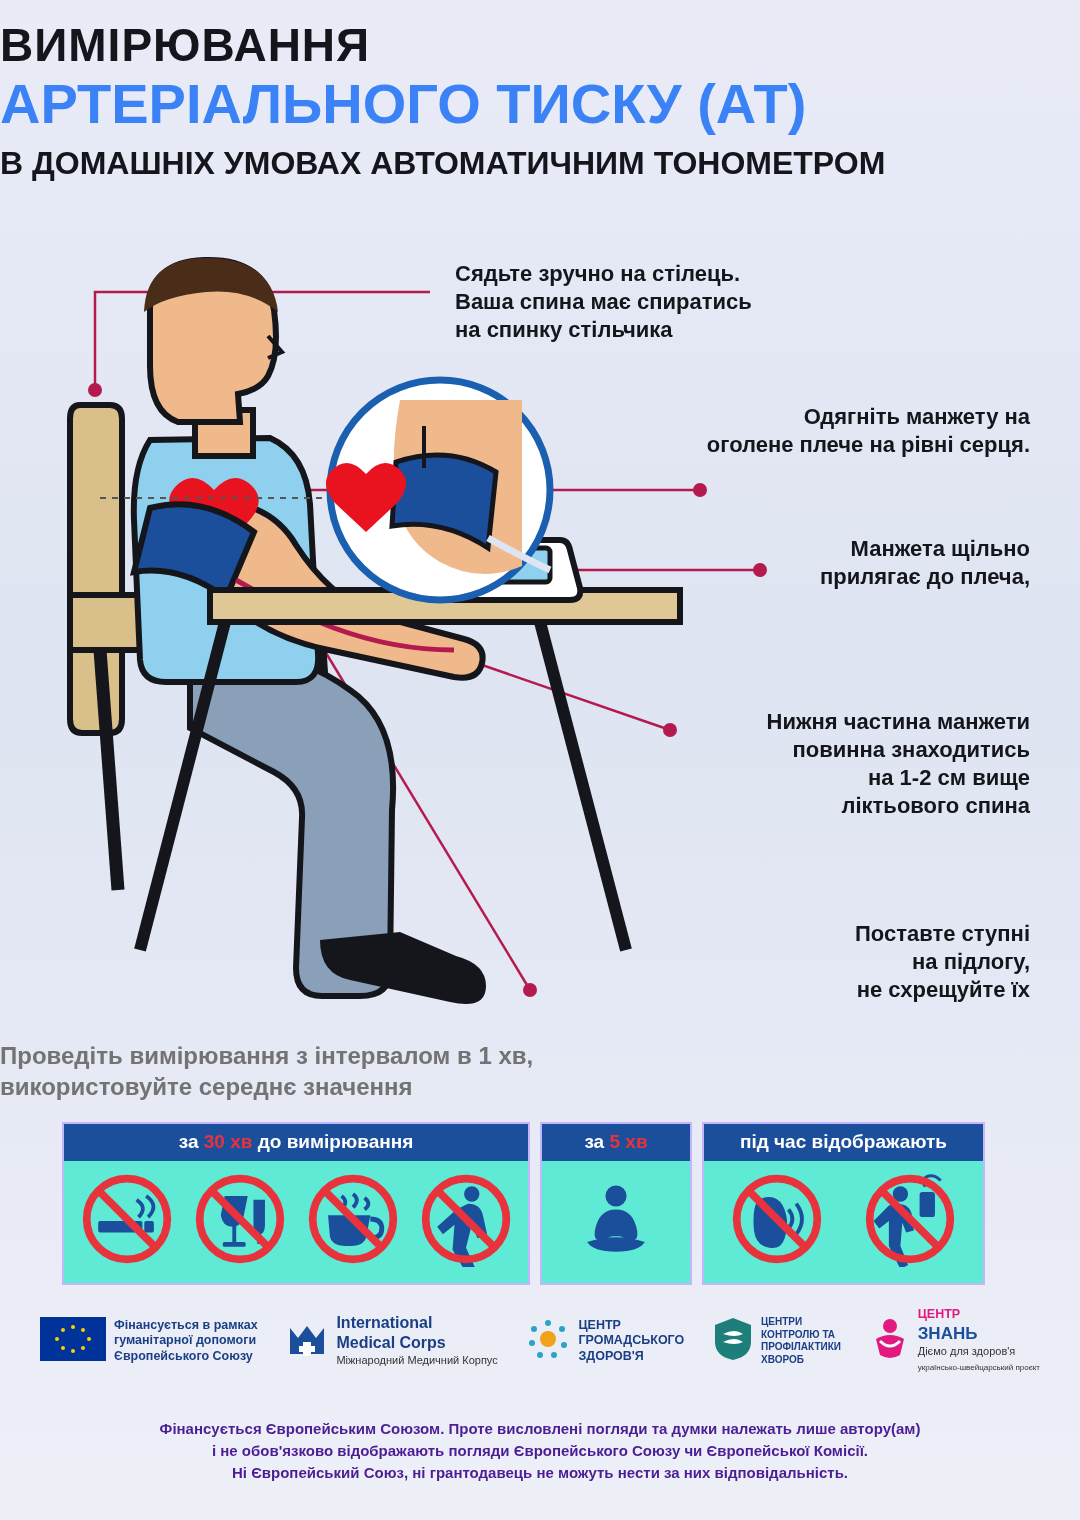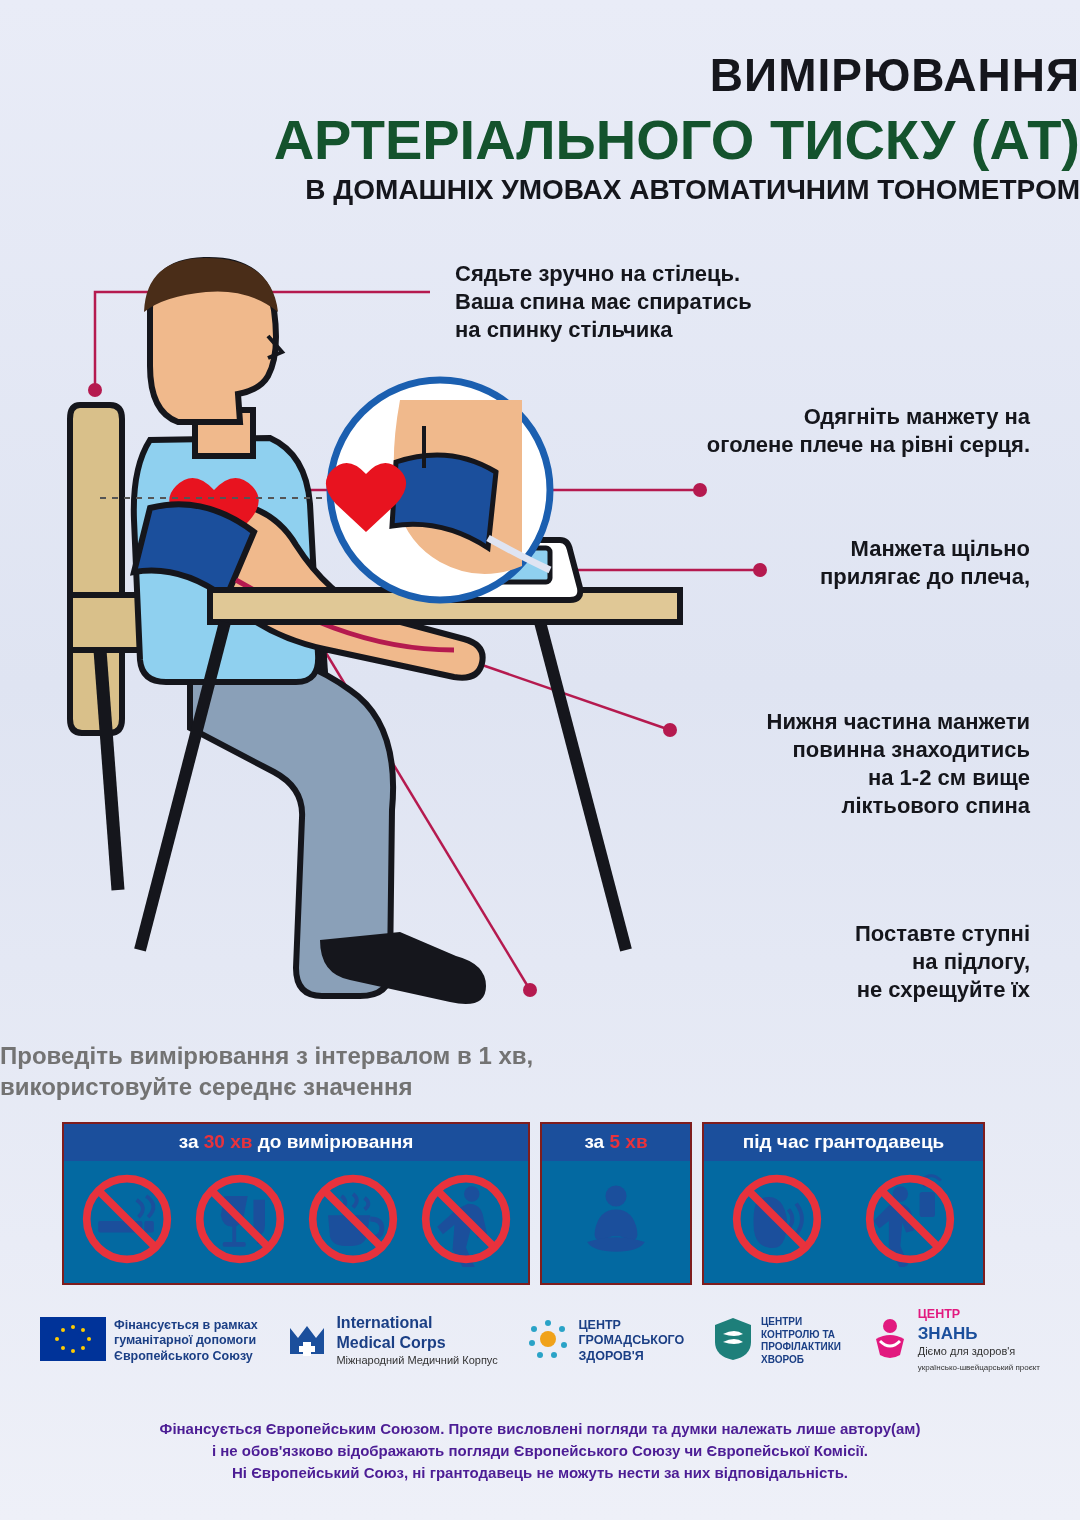--- a/index.html
+++ b/index.html
@@ -6,32 +6,32 @@
   html, body { margin:0; padding:0; }
   body {
     width:1080px; height:1520px;
     font-family:"Liberation Sans", sans-serif;
     background: linear-gradient(180deg,#e9ecf7 0%,#dfe4f2 45%,#eef0f8 100%);
     position:relative; overflow:hidden;
   }
   .poster { position:relative; width:1080px; height:1520px; }
 
   
-  .header { padding-top:52px; text-align:right; }
+  .header { padding-top:22px; text-align:left; }
   .h-line1 {
     font-size:46px; font-weight:bold; color:#15161c; letter-spacing:1px;
     line-height:1.0;
   }
   .h-line2 {
-    font-size:56px; font-weight:bold; color:#14532d; letter-spacing:0px;
-    line-height:1.08; margin-top:12px;
+    font-size:56px; font-weight:bold; color:#3b82f6; letter-spacing:0px;
+    line-height:1.08; margin-top:6px;
   }
   .h-line3 {
-    font-size:28px; font-weight:bold; color:#15161c; letter-spacing:0px;
-    line-height:1.1; margin-top:5px;
+    font-size:32px; font-weight:bold; color:#15161c; letter-spacing:0px;
+    line-height:1.1; margin-top:12px;
   }
 
   
   .illus { position:absolute; left:0; top:250px; width:1080px; height:790px; }
   .illus svg { display:block; }
 
   
   .callout {
     position:absolute; font-size:22px; font-weight:bold; color:#15161c;
     line-height:1.28;
@@ -40,21 +40,21 @@
   .c-center { text-align:left; }
 
   
   .mid {
     position:absolute; left:0; top:1040px; width:1080px; text-align:left;
     font-size:24px; font-weight:bold; color:#737373; line-height:1.3;
   }
 
   
   .panels { position:absolute; left:62px; top:1122px; width:956px; display:flex; gap:10px; }
-  .panel { background:#0369a1; border:2px solid #7f1d1d; }
+  .panel { background:#5eead4; border:2px solid #c4b5fd; }
   .panel.p1 { width:468px; }
   .panel.p2 { width:152px; }
   .panel.p3 { width:283px; }
   .panel-head {
     background:#1b4f9c; color:#fff; font-size:19px; font-weight:bold;
     text-align:center; padding:7px 4px 8px; letter-spacing:0px;
   }
   .panel-head .hl { color:#e8323c; }
   .panel-body { display:flex; justify-content:space-around; align-items:center; padding:10px 6px 12px; }
 
@@ -264,21 +264,21 @@
               <path d="M50,40 q18,0 22,22 q2,12 -8,10 l-10,-4 l-8,0 l-10,4 q-10,2 -8,-10 q4,-22 22,-22 z"></path>
               <path d="M20,74 q30,-10 60,0 q-6,10 -30,10 q-24,0 -30,-10 z"></path>
             </g>
           </svg>
         </span>
       </div>
     </div>
 
     <div class="panel p3">
       <div class="panel-head">
-        <span>під час грантодавець</span>
+        <span>під час відображають</span>
       </div>
       <div class="panel-body">
 
         <span>
           <svg width="96" height="96" viewBox="0 0 100 100">
             <g fill="#1b4f9c">
               <path d="M30,30 q18,-8 26,6 q8,16 2,34 q-4,12 -16,10 q-14,-2 -16,-18 q-2,-22 4,-32 z"></path>
               <path d="M62,40 q8,10 0,20" fill="none" stroke="#1b4f9c" stroke-width="4"></path>
               <path d="M70,34 q12,16 0,32" fill="none" stroke="#1b4f9c" stroke-width="4"></path>
             </g>

